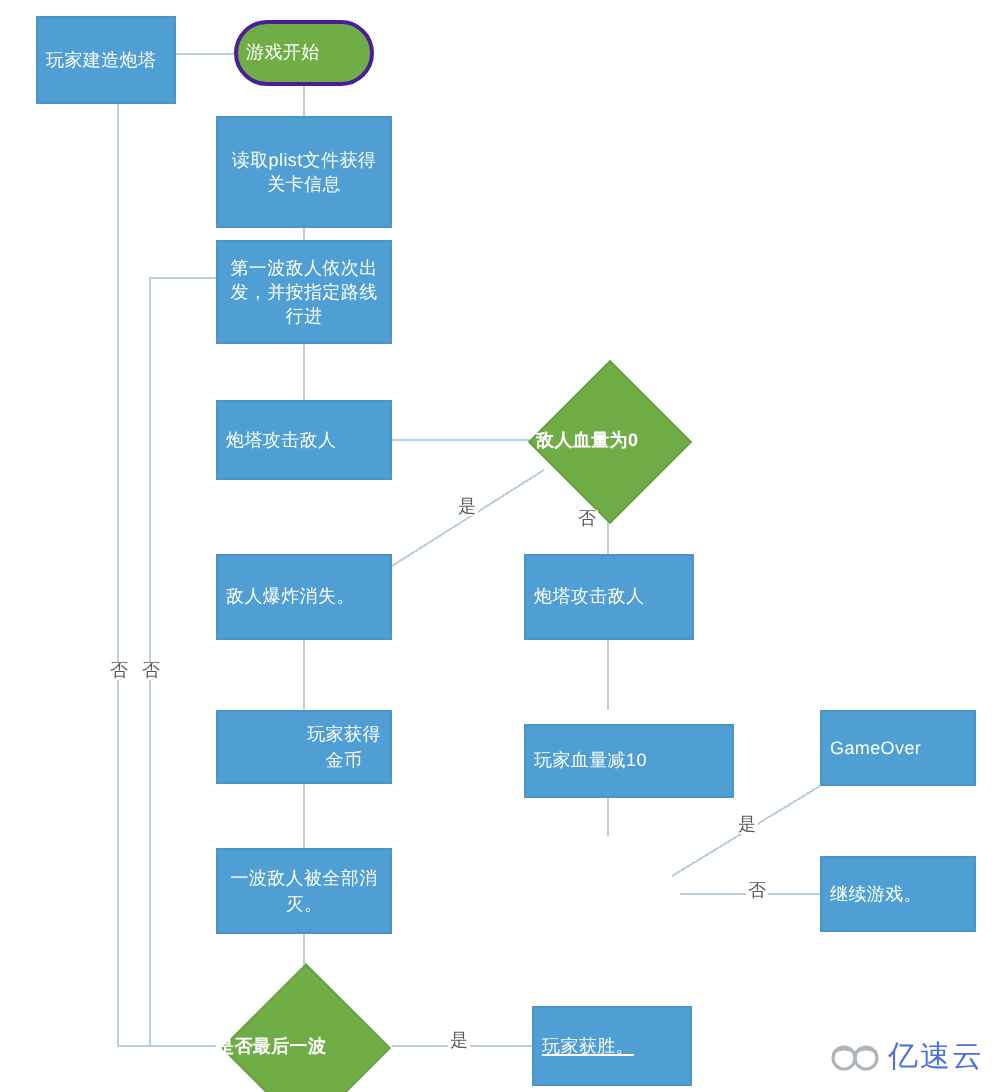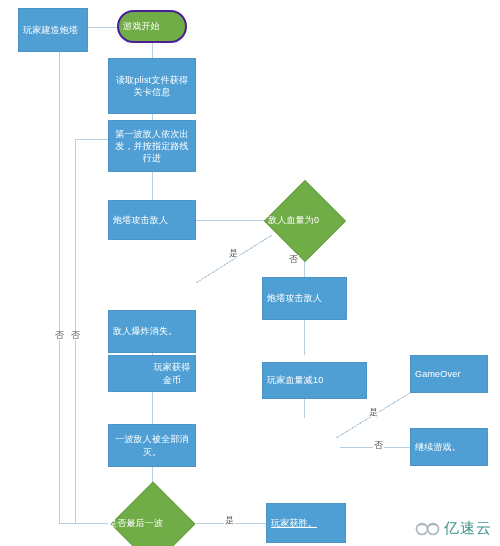--- a/index.html
+++ b/index.html
@@ -45,20 +45,21 @@
   .term {
     background: #70ad47;
     border: 2px solid #4c1d95;
     border-radius: 18px;
   }
   
   .dec {
     background: transparent;
     border: 0;
     padding: 0;
+    font-weight: bold;
   }
   .dec .dshape {
     position: absolute;
     left: 50%;
     top: 50%;
     width: 56px;
     height: 56px;
     margin-left: -28px;
     margin-top: -28px;
     background: #70ad47;
@@ -86,21 +87,21 @@
     position: absolute;
     right: 8px;
     bottom: 8px;
     display: flex;
     align-items: center;
     gap: 3px;
     opacity: .8;
   }
   #watermark .wm-text {
     font-size: 15px;
-    color: #0f766e;
+    color: #1d4ed8;
     letter-spacing: 1px;
   }
   #watermark svg { display: block; }
 </style>
 </head>
 <body>
 
 <div id="canvas">
 
   <svg id="wires" viewBox="0 0 500 546" xmlns="http://www.w3.org/2000/svg">
@@ -162,21 +163,21 @@
 
   <div class="node proc" style="left:108px; top:200px; width:88px; height:40px;">
     <span>炮塔攻击敌人</span>
   </div>
 
   <div class="node dec" style="left:268px; top:192px; width:72px; height:56px;">
     <span class="dshape"></span>
     <span class="dlabel">敌人血量为0</span>
   </div>
 
-  <div class="node proc" style="left:108px; top:277px; width:88px; height:43px;margin-top:33px;">
+  <div class="node proc" style="left:108px; top:277px; width:88px; height:43px;">
     <span>敌人爆炸消失。</span>
   </div>
 
   <div class="node proc" style="left:262px; top:277px; width:85px; height:43px;">
     <span>炮塔攻击敌人</span>
   </div>
 
   <div class="node proc" style="left:108px; top:355px; width:88px; height:37px;padding-left:44px;">
     <span>玩家获得金币</span>
   </div>

